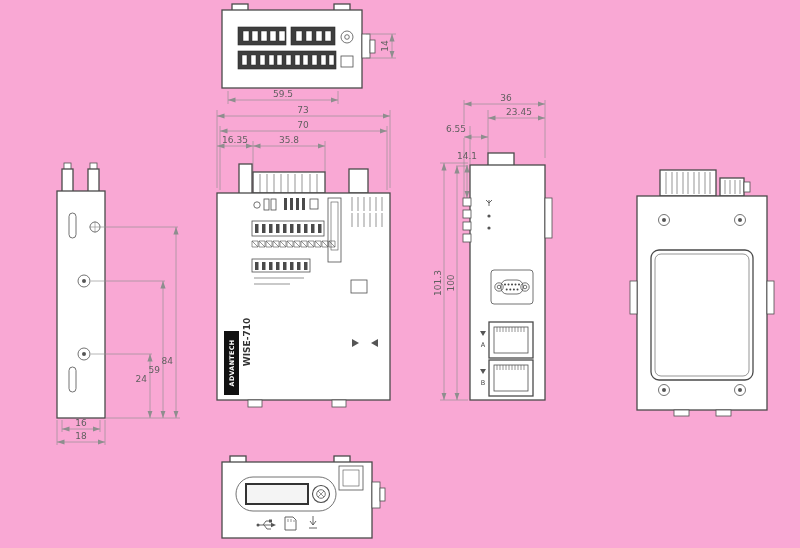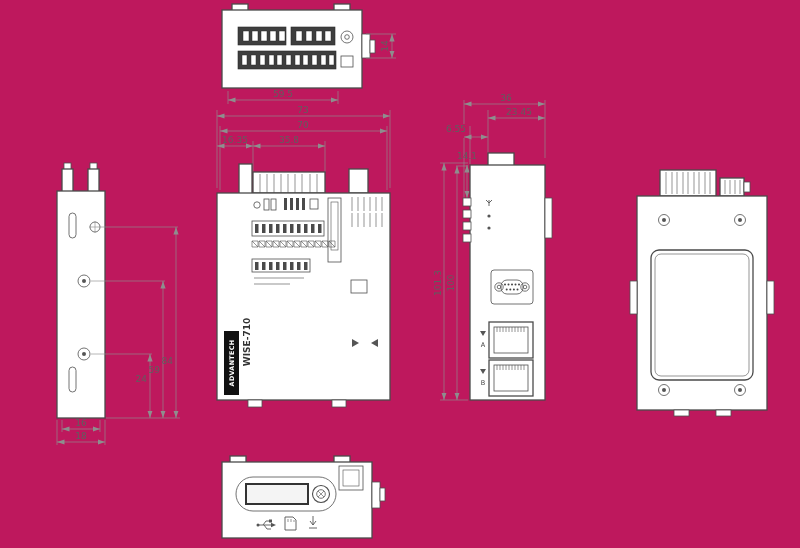--- a/index.html
+++ b/index.html
@@ -1,16 +1,16 @@
 <!DOCTYPE html>
 <html><head>
 <meta charset="utf-8">
 <style>
   html,body{margin:0;padding:0;background:#fff}
-  .canvas{position:relative;width:800px;height:548px;background:#be185d;overflow:hidden;
+  .canvas{position:relative;width:800px;height:548px;background:#f9a8d4;overflow:hidden;
           font-family:"DejaVu Sans",sans-serif}
   svg{display:block;font-family:"DejaVu Sans",sans-serif}
   .o  {fill:#fff;stroke:#4a4a4a;stroke-width:1.3}
   .o3 {fill:#fff;stroke:#4f4f4f;stroke-width:.8}
   .o2 {fill:none;stroke:#4f4f4f;stroke-width:.8}
   .ln {fill:none;stroke:#4f4f4f;stroke-width:.6}
   .dk {fill:#3e3e3e;stroke:#2b2b2b;stroke-width:.6}
   .pin{fill:#fff;stroke:#2b2b2b;stroke-width:.5}
   .bar{fill:#4a4a4a}
   .dl {stroke:#8e8e8e;stroke-width:.65;fill:none}

